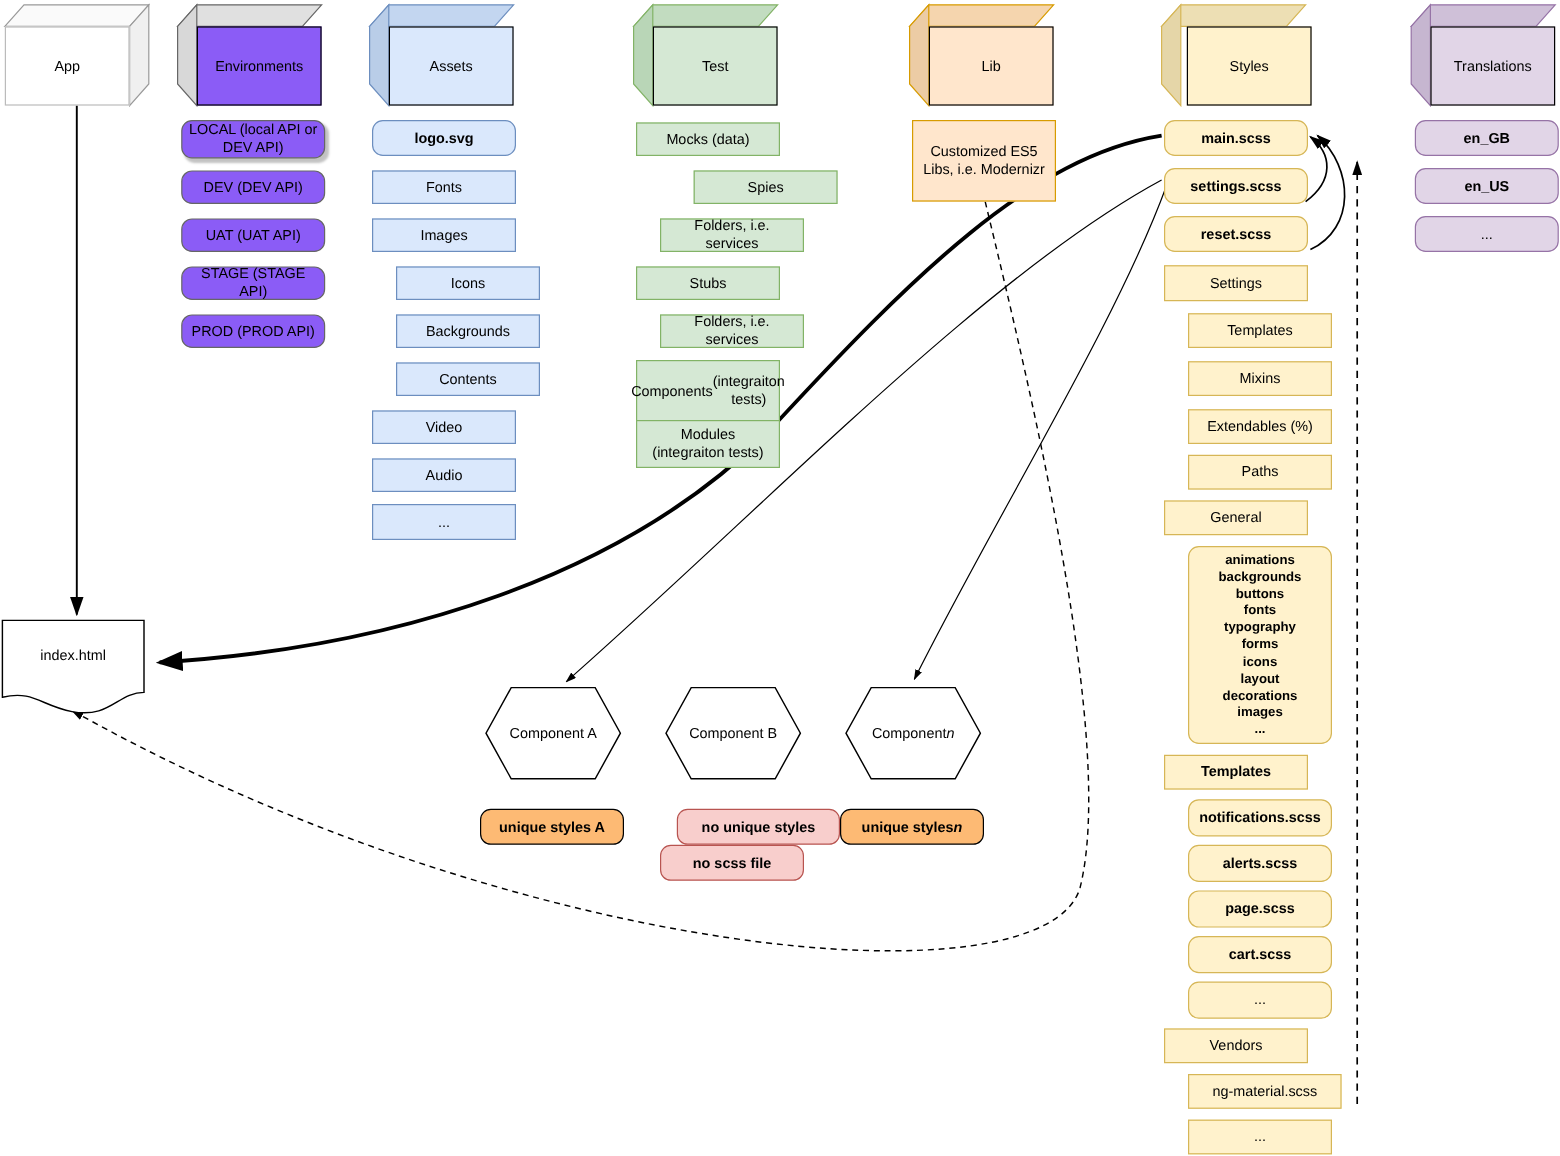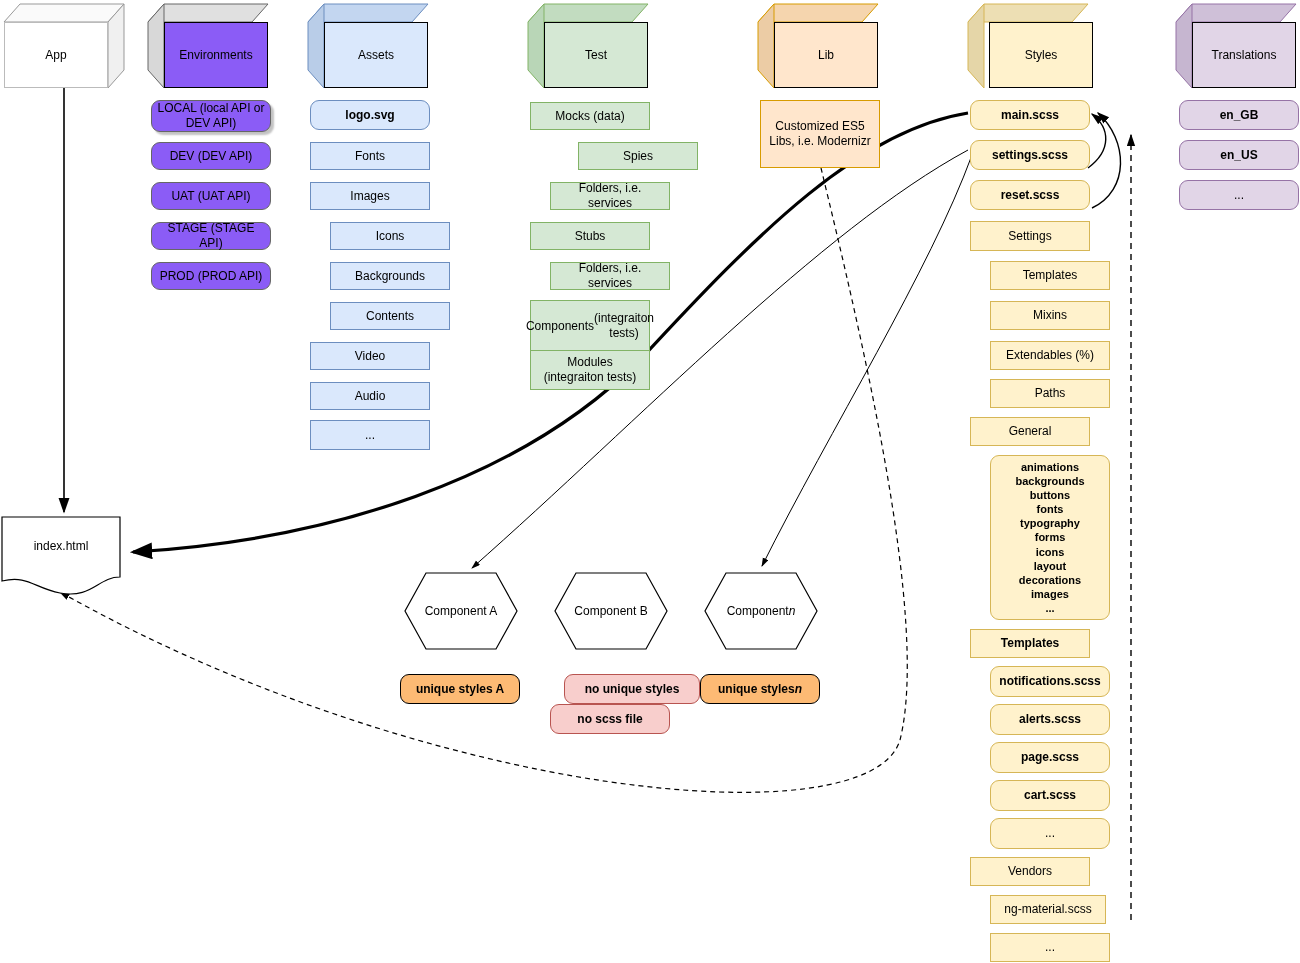--- a/index.html
+++ b/index.html
@@ -230,21 +230,21 @@
     <span>...</span>
   </div>
 
   <div class="node yellow" style="left:970px; top:629px; width:120px; height:29px;font-weight:bold;">Templates</div>
   <div class="node yellow rounded bold" style="left:990px; top:666px; width:120px; height:31px;">notifications.scss</div>
   <div class="node yellow rounded bold" style="left:990px; top:704px; width:120px; height:31px;">alerts.scss</div>
   <div class="node yellow rounded bold" style="left:990px; top:742px; width:120px; height:31px;">page.scss</div>
   <div class="node yellow rounded bold" style="left:990px; top:780px; width:120px; height:31px;">cart.scss</div>
   <div class="node yellow rounded" style="left:990px; top:818px; width:120px; height:31px;">...</div>
   <div class="node yellow" style="left:970px; top:857px; width:120px; height:29px;">Vendors</div>
-  <div class="node yellow" style="left:990px; top:895px; width:116px; height:29px;">ng-material.scss</div>
+  <div class="node yellow" style="left:990px; top:895px; width:128px; height:29px;">ng-material.scss</div>
   <div class="node yellow" style="left:990px; top:933px; width:120px; height:29px;">...</div>
 
   <div class="node purple rounded bold" style="left:1179px; top:100px; width:120px; height:30px;">en_GB</div>
   <div class="node purple rounded bold" style="left:1179px; top:140px; width:120px; height:30px;">en_US</div>
   <div class="node purple rounded" style="left:1179px; top:180px; width:120px; height:30px;">...</div>
 
   <div class="doc-shape" style="left:0px; top:515px; width:122px; height:82px;">
     <svg width="122" height="82" style="position:absolute;left:0;top:0;">
       <path d="M2,2 L120,2 L120,62 C98,62 92,84 60,78 C34,73 28,60 2,66 Z" fill="#ffffff" stroke="#000" stroke-width="1.2"></path>
     </svg>

